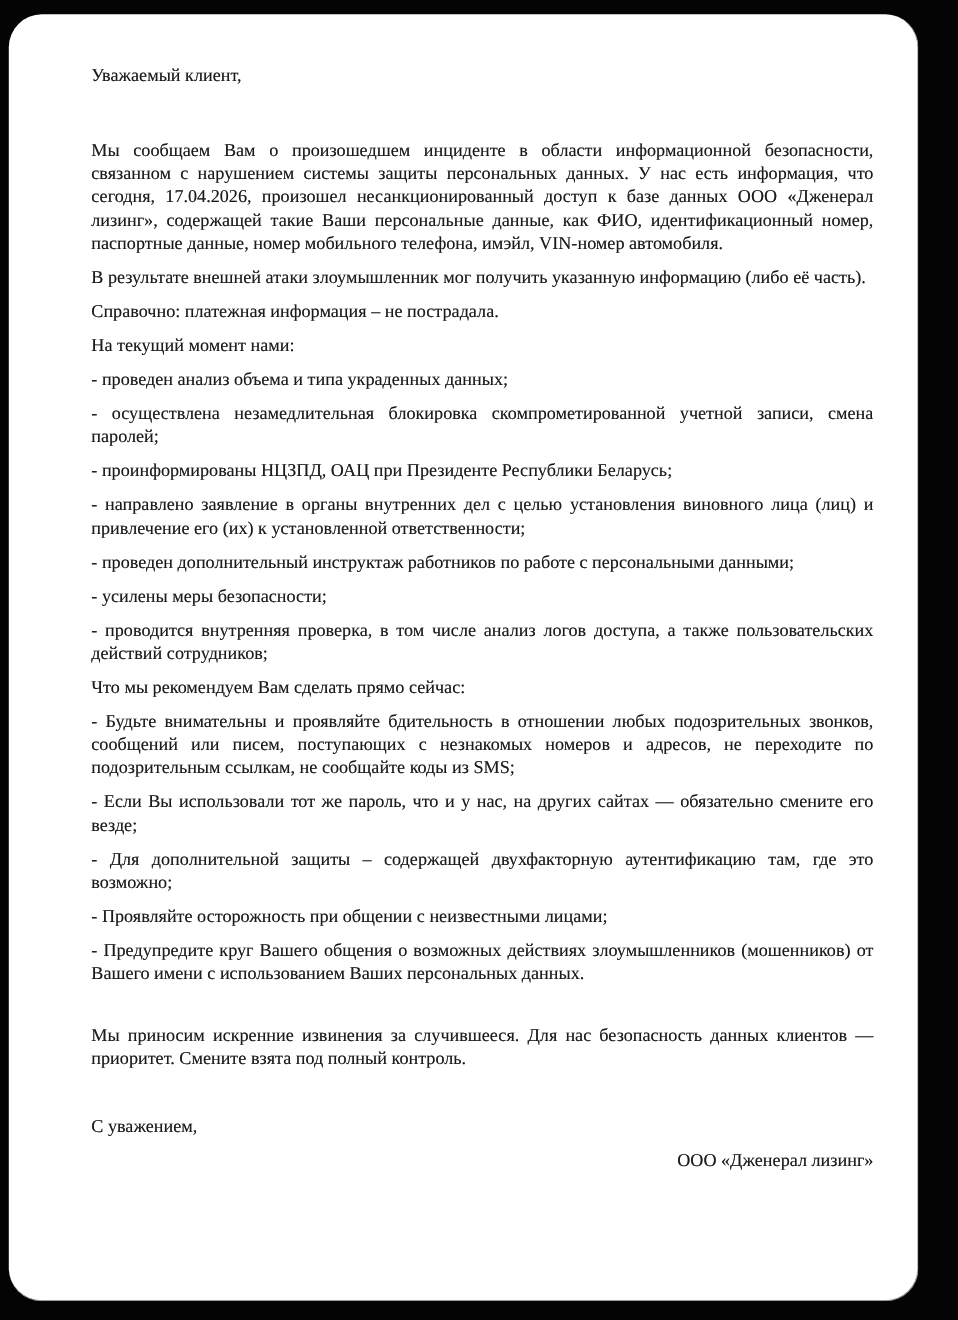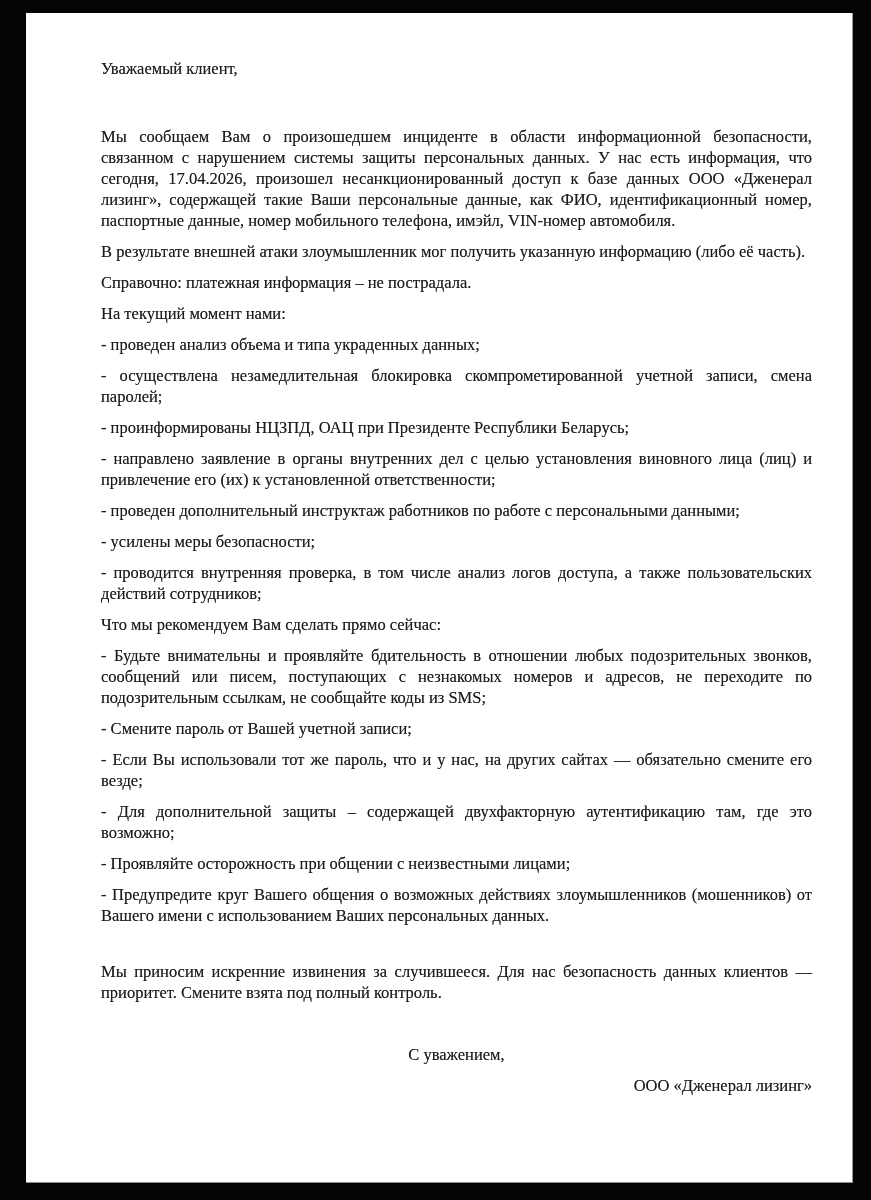--- a/index.html
+++ b/index.html
@@ -9,28 +9,29 @@
   body {
     width: 871px;
     height: 1200px;
     background: #040404;
     position: relative;
     overflow: hidden;
     font-family: "Liberation Serif", "DejaVu Serif", serif;
   }
   .paper {
     position: absolute;
-    left: 26px;
+    left: 8px;
     top: 13px;
     width: 827px;
     height: 1170px;
     background: #ffffff;
     border-right: 1px solid #9a9a9a;
     border-bottom: 1px solid #8f8f8f;
     box-sizing: border-box;
+    border-radius: 30px;
   }
   .content {
     position: absolute;
     left: 75px;
     top: 45px;
     width: 711px;
     color: #1c1c1c;
     font-size: 16.5px;
     line-height: 21px;
     text-shadow: 0 0 0.6px rgba(20,20,20,0.55);
@@ -40,21 +41,21 @@
     text-align: justify;
   }
   .greeting {
     text-align: left;
     margin-bottom: 47px;
   }
   .apology {
     margin-top: 35px;
   }
   .closing {
-    text-align: center;
+    text-align: left;
     margin-top: 41px;
     font-family: Liberation Serif, serif;
   }
   .signature {
     text-align: right;
   }
 </style>
 </head>
 <body>
 
@@ -78,21 +79,20 @@
         <p class="para">- направлено заявление в органы внутренних дел с целью установления виновного лица (лиц) и привлечение его (их) к установленной ответственности;</p>
         <p class="para">- проведен дополнительный инструктаж работников по работе с персональными данными;</p>
         <p class="para">- усилены меры безопасности;</p>
         <p class="para">- проводится внутренняя проверка, в том числе анализ логов доступа, а также пользовательских действий сотрудников;</p>
       </div>
 
     <p class="para">Что мы рекомендуем Вам сделать прямо сейчас:</p>
 
     <div>
         <p class="para">- Будьте внимательны и проявляйте бдительность в отношении любых подозрительных звонков, сообщений или писем, поступающих с незнакомых номеров и адресов, не переходите по подозрительным ссылкам, не сообщайте коды из SMS;</p>
-        <p class="para">- Смените пароль от Вашей учетной записи;</p>
         <p class="para">- Если Вы использовали тот же пароль, что и у нас, на других сайтах — обязательно смените его везде;</p>
         <p class="para">- Для дополнительной защиты – содержащей двухфакторную аутентификацию там, где это возможно;</p>
         <p class="para">- Проявляйте осторожность при общении с неизвестными лицами;</p>
         <p class="para">- Предупредите круг Вашего общения о возможных действиях злоумышленников (мошенников) от Вашего имени с использованием Ваших персональных данных.</p>
       </div>
 
     <p class="para apology">Мы приносим искренние извинения за случившееся. Для нас безопасность данных клиентов — приоритет. Смените взята под полный контроль.</p>
 
     <p class="para closing">С уважением,</p>
 

